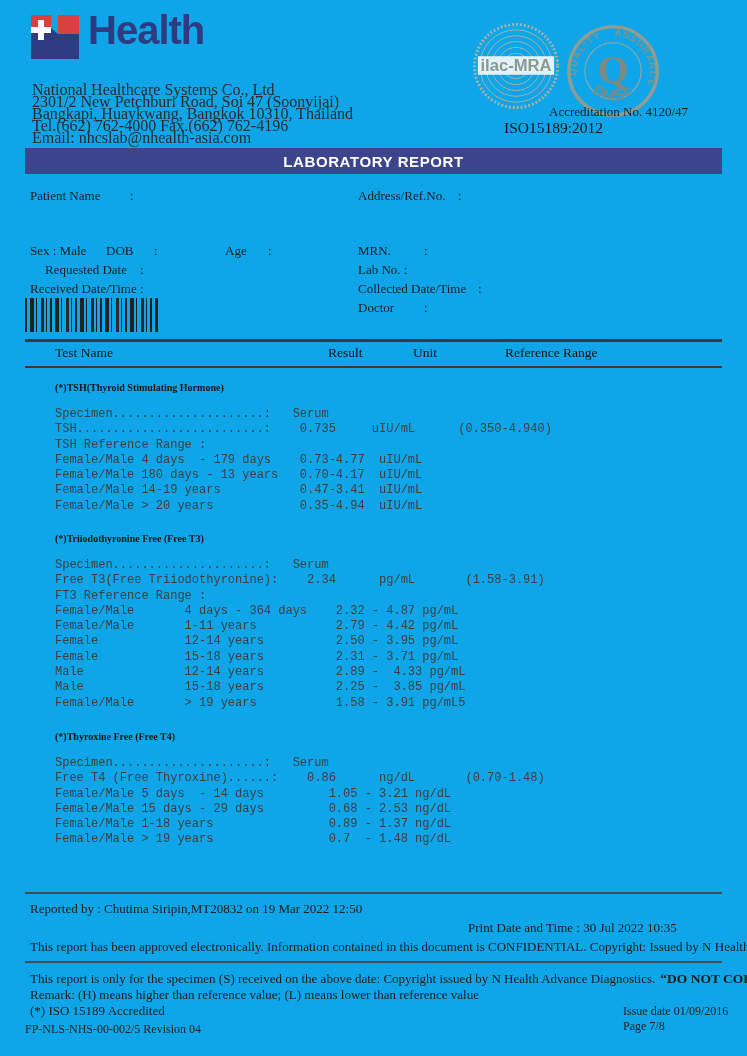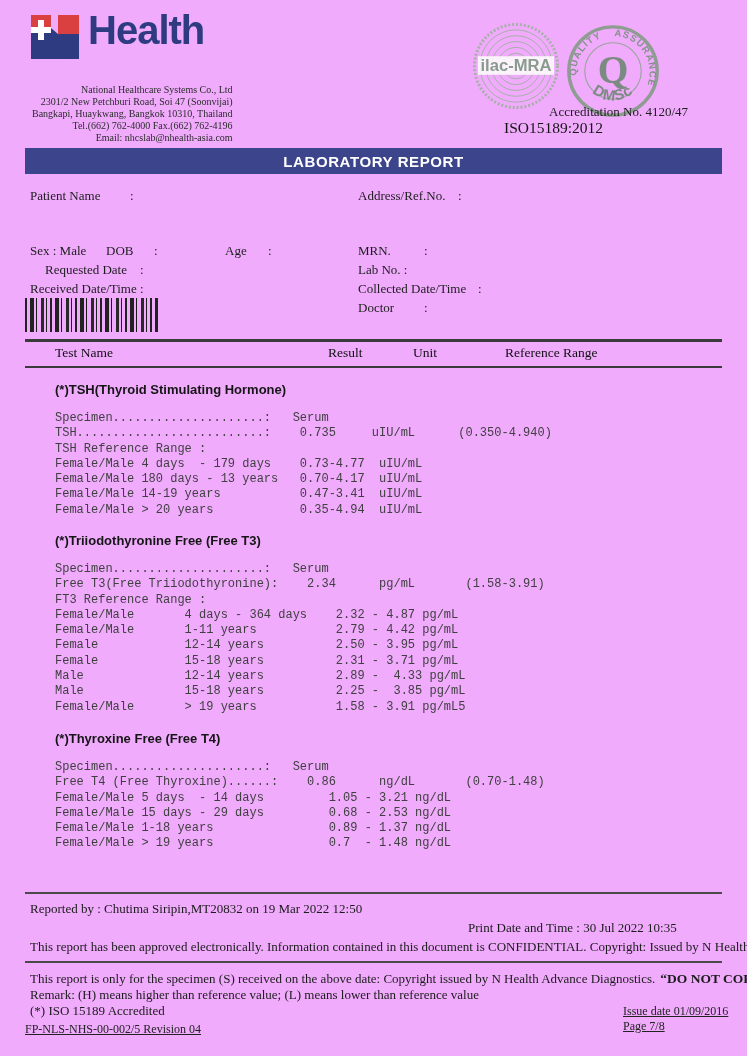--- a/index.html
+++ b/index.html
@@ -1,45 +1,45 @@
 <!DOCTYPE html>
 <html><head>
 <meta charset="utf-8">
 <style>
   html,body { margin:0; padding:0; }
   body { background:#ffffff; }
   .page {
     position:relative; width:747px; height:1056px;
-    background:#f0abfc; overflow:hidden;
+    background:#0ea5e9; overflow:hidden;
     font-family:"Liberation Serif", serif; color:#1c1c1c;
   }
   .abs { position:absolute; }
   .ser { position:absolute; font-family:"Liberation Serif", serif; font-size:13px; color:#1d1d1d; white-space:nowrap; }
-  .ser-sm { position:absolute; font-family:"Liberation Serif", serif; font-size:12px; color:#222; white-space:nowrap;text-decoration:underline; }
+  .ser-sm { position:absolute; font-family:"Liberation Serif", serif; font-size:12px; color:#222; white-space:nowrap; }
   .brand-text { position:absolute; left:88px; top:8px; font-family:"Liberation Sans", sans-serif; font-weight:bold; font-size:40px; color:#2e3b80; letter-spacing:-1px; }
-  .addr { position:absolute; left:32px; top:84px; font-size:10px; line-height:12.1px; color:#2b2b2b;text-align:right; }
+  .addr { position:absolute; left:32px; top:84px; font-size:16px; line-height:12.1px; color:#2b2b2b; }
   .addr div { white-space:nowrap; }
   .titlebar {
     position:absolute; left:25px; top:148px; width:697px; height:26px;
     background:#3c458b; display:flex; align-items:center; justify-content:center;
   }
   .titlebar span { font-family:"Liberation Sans", sans-serif; font-weight:bold; font-size:15px; color:#ffffff; letter-spacing:0.6px; }
   .hline { position:absolute; background:#3a3a3a; }
   .thead { position:absolute; font-size:13.5px; color:#101010; white-space:nowrap; }
   .barcode {
     position:absolute; left:25px; top:298px; width:133px; height:34px;
     background: repeating-linear-gradient(90deg,
       #222 0 2px, transparent 2px 5px,
       #222 5px 9px, transparent 9px 11px,
       #1a1a1a 11px 12px, transparent 12px 16px,
       #2a2a2a 16px 19px, transparent 19px 21px,
       #222 21px 22px, transparent 22px 25px);
   }
   .section { position:absolute; left:55px; }
-  .sec-title { font-family:Liberation Sans, sans-serif; font-weight:bold; font-size:13px; color:#151515; white-space:pre; margin-bottom:14px; }
+  .sec-title { font-family:Liberation Serif, serif; font-weight:bold; font-size:10px; color:#151515; white-space:pre; margin-bottom:14px; }
   .sec-lines { }
   .mono-line { font-family:"Liberation Mono","DejaVu Sans Mono",monospace; font-size:12px; line-height:15.3px; color:#3f3f3f; white-space:pre; }
   .foot { position:absolute; font-size:13px; color:#1b1b1b; white-space:nowrap; }
   .dnc { font-weight:bold; margin-left:5px; font-size:13.5px; }
   .seal { position:absolute; }
 </style>
 </head>
 <body>
 
 <div class="page">

